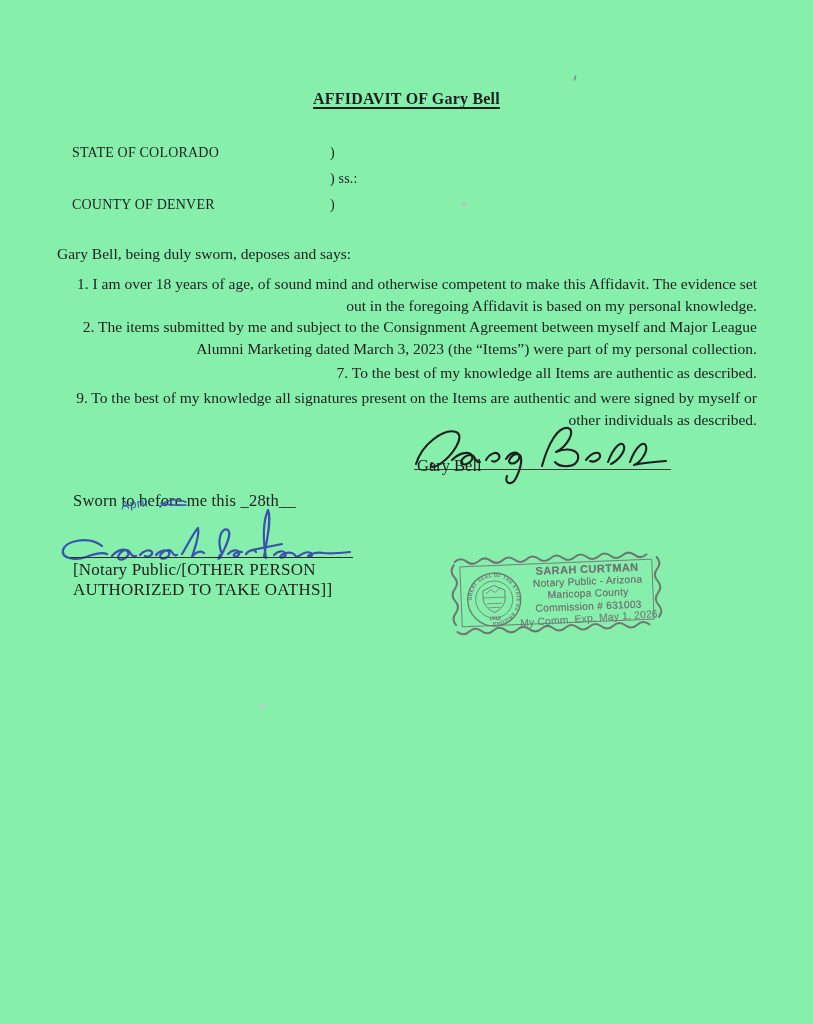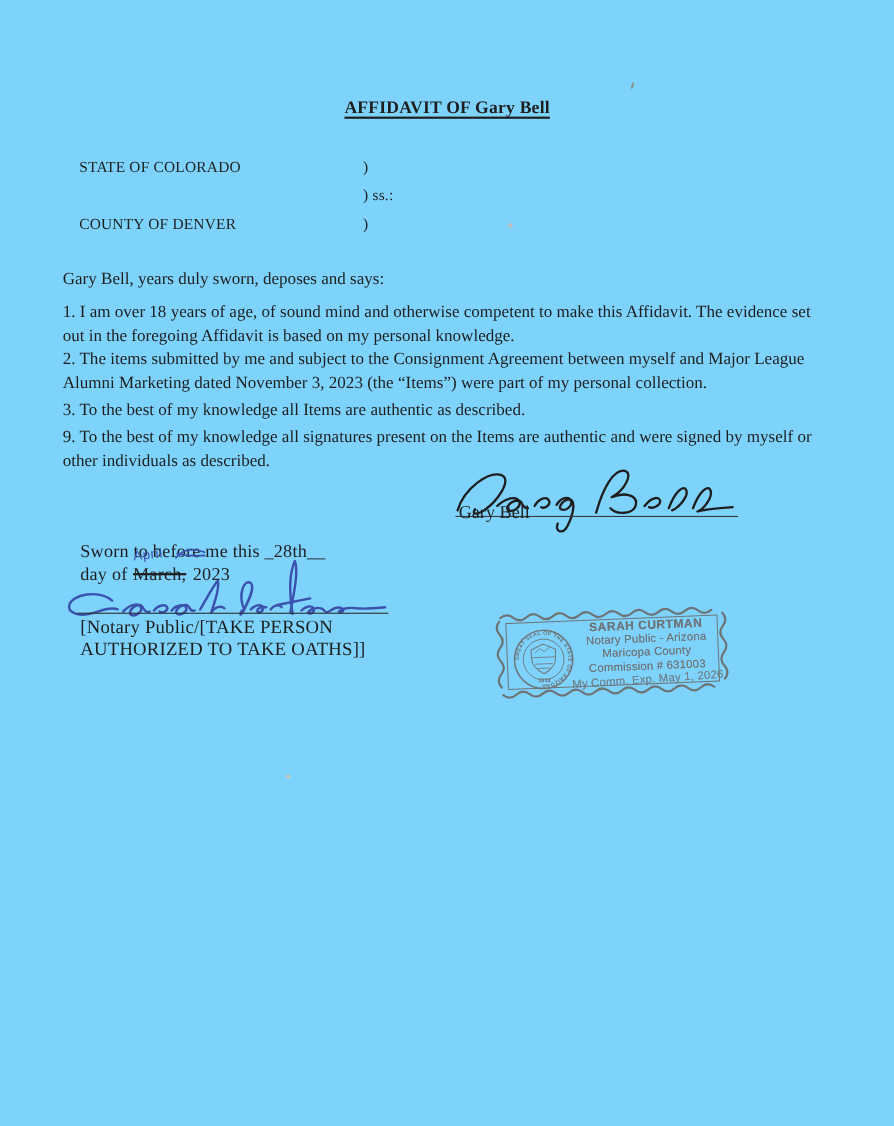--- a/index.html
+++ b/index.html
@@ -1,19 +1,19 @@
 <!DOCTYPE html>
 <html style="--ink: #1e1e1e; --blue-ink: #3a52ae; --stamp-ink: #6e6e6e;"><head>
 <meta charset="utf-8">
 <style>
   html,body{margin:0;padding:0;background:#ffffff;}
   .page{
     position:relative;
     width:813px;height:1024px;
-    background:#7dd3fc;
+    background:#86efac;
     overflow:hidden;
     font-family:"Liberation Serif", serif;
     color:var(--ink,#1e1e1e);
   }
   .abs{position:absolute;}
   
   .title{
     top:90px;left:0;width:813px;text-align:center;
     font-size:16px;font-weight:700;letter-spacing:.2px;
   }
@@ -24,21 +24,21 @@
   }
   
   .venue-row{font-size:14px;letter-spacing:.2px;}
   .v-state{top:145px;left:72px;}
   .v-paren1{top:145px;left:330px;}
   .v-ss{top:171px;left:330px;font-family:Liberation Serif, serif;}
   .v-county{top:197px;left:72px;}
   .v-paren2{top:197px;left:330px;}
   
   .opening{top:245px;left:57px;width:700px;font-size:15.5px;}
-  .para{left:57px;width:700px;font-size:15.5px;line-height:22px;}
+  .para{left:57px;width:700px;font-size:15.5px;line-height:22px;text-align:right;}
   .p1{top:273px;} .p2{top:316px;} .p3{top:362px;} .p4{top:387px;}
   
   .gary-sig{top:418px;left:400px;width:285px;height:80px;overflow:visible;}
   .gary-sig path{fill:none;stroke:var(--ink,#222);stroke-width:2.1;stroke-linecap:round;stroke-linejoin:round;}
   .sig-line-gary{top:469px;left:414px;width:257px;height:0;border-top:1.6px solid #3a3a3a;}
   .gary-printed{top:456px;left:417px;font-size:16.5px;}
   
   .jurat-lines{top:491px;left:73px;font-size:16.5px;line-height:20.5px;letter-spacing:.2px;}
   .struck{text-decoration:line-through;text-decoration-thickness:1.6px;margin-left:5px;}
   .year{margin-left:6px;}
@@ -89,42 +89,41 @@
   <div class="abs title">
     <span>AFFIDAVIT OF Gary Bell</span>
   </div>
 
   <div class="abs venue-row v-state">STATE OF COLORADO</div>
   <div class="abs venue-row v-paren1">)</div>
   <div class="abs venue-row v-ss">) ss.:</div>
   <div class="abs venue-row v-county">COUNTY OF DENVER</div>
   <div class="abs venue-row v-paren2">)</div>
 
-  <div class="abs opening">Gary Bell, years duly sworn, deposes and says:</div>
+  <div class="abs opening">Gary Bell, being duly sworn, deposes and says:</div>
   <div class="abs para p1">1. I am over 18 years of age, of sound mind and otherwise competent to make this Affidavit. The evidence set out in the foregoing Affidavit is based on my personal knowledge.</div>
-  <div class="abs para p2">2. The items submitted by me and subject to the Consignment Agreement between myself and Major League Alumni Marketing dated November 3, 2023 (the “Items”) were part of my personal collection.</div>
-  <div class="abs para p3">3. To the best of my knowledge all Items are authentic as described.</div>
+  <div class="abs para p2">2. The items submitted by me and subject to the Consignment Agreement between myself and Major League Alumni Marketing dated March 3, 2023 (the “Items”) were part of my personal collection.</div>
+  <div class="abs para p3">7. To the best of my knowledge all Items are authentic as described.</div>
   <div class="abs para p4">9. To the best of my knowledge all signatures present on the Items are authentic and were signed by myself or other individuals as described.</div>
 
   <svg class="abs gary-sig" viewBox="0 0 285 80" aria-hidden="true">
     <path d="M16 46 C22 26 44 10 56 14 C66 18 52 38 40 46 C34 50 28 50 32 45"></path>
     <path d="M52 42 C60 34 70 33 72 38 C74 43 66 48 62 46 C59 44 64 37 71 37 C76 37 74 45 80 44"></path>
     <path d="M86 42 C90 35 97 33 99 37 C101 41 95 45 92 43"></path>
     <path d="M106 41 C110 34 117 33 119 37 C121 42 114 47 110 45 C107 43 112 36 118 36 C123 37 122 48 116 60 C112 68 104 66 107 58"></path>
     <path d="M142 48 C148 26 158 8 168 10 C176 12 168 28 156 34 C168 29 180 32 178 41 C176 50 160 50 155 44"></path>
     <path d="M186 42 C192 34 199 33 200 37 C201 41 194 45 190 43"></path>
     <path d="M208 44 C214 28 222 22 224 28 C226 34 216 44 211 46"></path>
     <path d="M230 44 C236 28 244 22 246 28 C248 34 240 45 234 47 C240 45 252 44 266 43"></path>
   </svg>
   <div class="abs sig-line-gary"></div>
   <div class="abs gary-printed">Gary Bell</div>
 
   <div class="abs jurat-lines">
     <div><span>Sworn to before me this </span><span>_28th__</span></div>
-    <div><span>day of</span><span class="struck">March,</span><span class="year">2023</span></div>
   </div>
 
   <div class="abs april-note">April</div>
   <svg class="abs april-scribble" viewBox="0 0 32 18" aria-hidden="true">
     <path d="M2 12 C8 4 18 3 28 7"></path>
     <path d="M3 8 C12 11 20 10 28 10"></path>
   </svg>
 
   <svg class="abs notary-sig" viewBox="0 0 300 60" aria-hidden="true">
     <path d="M46 22 C34 12 10 16 7 26 C5 34 18 37 30 33 C38 30 46 28 51 30"></path>
@@ -135,21 +134,21 @@
     <path d="M166 30 C160 16 166 2 172 6 C176 10 170 22 166 30 C163 36 161 36 164 31"></path>
     <path d="M172 30 C176 26 181 25 183 28 C184 31 180 34 178 32 C177 30 181 27 186 28"></path>
     <path d="M190 30 C193 26 198 25 200 28"></path>
     <path d="M210 34 C208 22 206 0 212 -14 C216 -4 210 20 208 33"></path>
     <path d="M196 26 L226 20"></path>
     <path d="M218 31 C222 27 227 26 229 29 C231 32 226 35 224 33 C226 29 232 28 236 29 C240 30 238 34 243 32 C247 29 251 27 255 29 C258 31 254 34 252 32 C255 29 262 28 268 29 C276 30 284 29 294 28"></path>
   </svg>
   <div class="abs sig-line-notary"></div>
 
   <div class="abs capacity">
-    <div>[Notary Public/[TAKE PERSON</div>
+    <div>[Notary Public/[OTHER PERSON</div>
     <div>AUTHORIZED TO TAKE OATHS]]</div>
   </div>
 
   <div class="abs stamp">
     <svg width="218" height="92" viewBox="0 0 218 92" aria-hidden="true">
 
       <path class="border-path" d="M8 11 q6 -5 12 0 t12 0 t12 0 t12 0 t12 0 t12 0 t12 0 t12 0 t12 0 t12 0 t12 0 t12 0 t12 0 t12 0 t12 0 t12 0"></path>
       <path class="border-path" d="M8 81 q6 5 12 0 t12 0 t12 0 t12 0 t12 0 t12 0 t12 0 t12 0 t12 0 t12 0 t12 0 t12 0 t12 0 t12 0 t12 0 t12 0"></path>
       <path class="border-path" d="M7 14 q-5 6 0 12 t0 12 t0 12 t0 12 t0 12"></path>
       <path class="border-path" d="M210 14 q5 6 0 12 t0 12 t0 12 t0 12 t0 12"></path>

